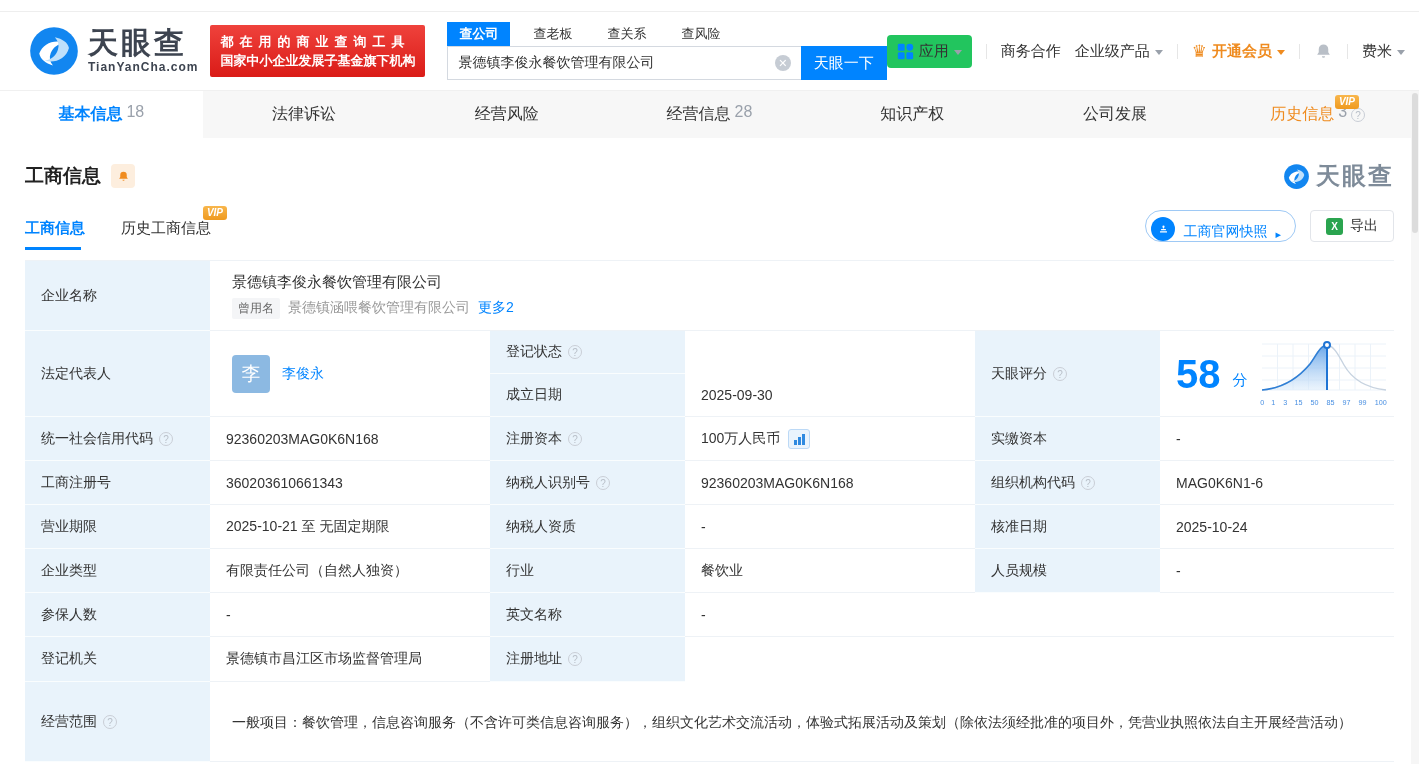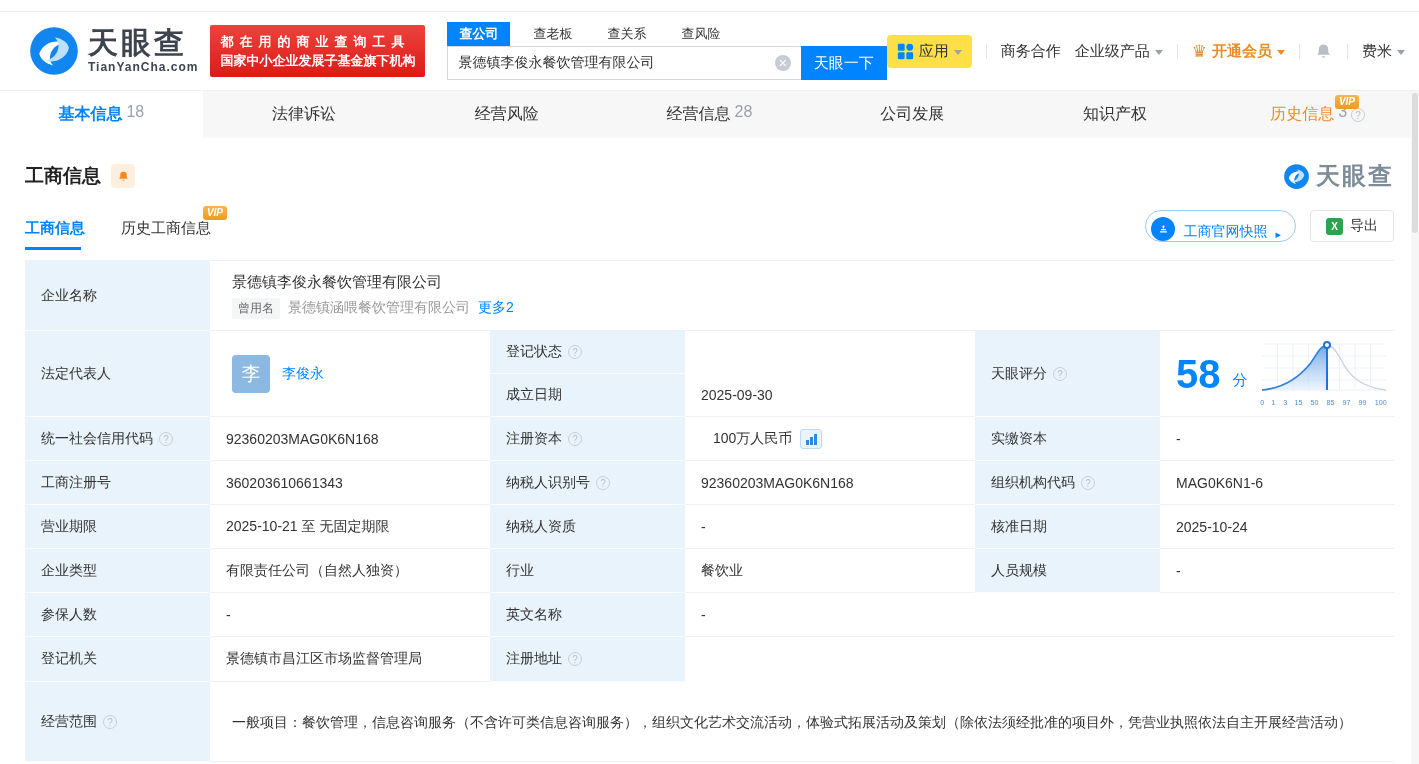--- a/index.html
+++ b/index.html
@@ -23,21 +23,21 @@
   .search-input-wrap input{width:100%;height:34px;border:1px solid #d4d9e0;border-right:none;
     padding:0 34px 0 10px;font-size:14px;color:#333;outline:none;
     font-family:"Liberation Sans","DejaVu Sans",sans-serif;}
   .clear-ic{position:absolute;right:10px;top:9px;width:16px;height:16px;border-radius:50%;
     background:#c6ccd4;color:#fff;font-size:11px;line-height:16px;text-align:center;cursor:pointer;}
   .search-btn{width:86px;background:#0084ff;color:#fff;border:none;font-size:15px;cursor:pointer;
     font-family:"Liberation Sans","DejaVu Sans",sans-serif;}
   .top-nav{margin-left:auto;display:flex;align-items:center;gap:14px;font-size:15px;white-space:nowrap;}
   .nav-sep{width:1px;height:15px;background:#e6e6e6;}
   .nav-item{display:flex;align-items:center;gap:5px;color:#333;cursor:pointer;}
-  .apps-item{background:#fde047;border-radius:4px;padding:7px 10px;}
+  .apps-item{background:#22c55e;border-radius:4px;padding:7px 10px;}
   .caret{width:0;height:0;border-left:4px solid transparent;border-right:4px solid transparent;
     border-top:5px solid #9aa1ab;margin-top:2px;}
   .vip-item{color:#ef8b1f;font-weight:700;}
   .vip-item .caret{border-top-color:#ef8b1f;}
   .crown{font-size:17px;line-height:17px;}
   
   .main-tabs{display:flex;height:48px;background:#f7f7f7;border-top:1px solid #f0f0f0;}
   .main-tab{flex:1;display:flex;align-items:center;justify-content:center;font-size:16px;
     color:#333;cursor:pointer;position:relative;gap:4px;}
   .main-tab.active{background:#fff;color:#0084ff;font-weight:700;}
@@ -85,21 +85,21 @@
   .co-name{font-size:15px;color:#333;font-weight:400;}
   .former-line{display:flex;align-items:center;gap:8px;font-size:14px;}
   .former-badge{background:#f4f5f7;color:#666;font-size:12px;padding:2px 6px;border-radius:2px;}
   .former-name{color:#999;}
   a.blue{color:#0084ff;text-decoration:none;cursor:pointer;}
   .legal-cell{gap:12px;padding-left:22px;}
   .avatar{width:38px;height:38px;border-radius:4px;background:#8cb9e2;color:#fff;font-size:19px;
     display:flex;align-items:center;justify-content:center;flex:none;}
   .status-badge{background:#f3fbf2;border:1px solid #b5e2b0;color:#3db03a;font-size:14px;
     padding:2px 9px;border-radius:3px;}
-  .cap-wrap{display:flex;align-items:center;gap:8px;margin-left:12px;}
+  .cap-wrap{display:flex;align-items:center;gap:8px;}
   .trend-ic{width:22px;height:20px;border:1px solid #bcd9f6;border-radius:3px;background:#eaf4fd;
     display:flex;align-items:flex-end;justify-content:center;gap:1px;padding:3px 4px;cursor:pointer;}
   .trend-ic i{display:block;width:3px;background:#2f8ae0;}
   .score-cell{gap:12px;padding:0 10px 0 16px;}
   .score-num{font-size:40px;font-weight:700;color:#0084ff;line-height:40px;}
   .score-unit{font-size:15px;color:#0084ff;margin-top:14px;}
   .curve-box{width:130px;}
   .axis-labels{display:flex;justify-content:space-between;width:128px;margin-top:1px;}
   .axis-labels span{font-size:8px;color:#4a90e2;transform:scale(.9);}
   .scope-cell{align-items:center;line-height:26px;padding:12px 22px;}
@@ -191,24 +191,24 @@
     <span>法律诉讼</span>
   </div>
   <div class="main-tab">
     <span>经营风险</span>
   </div>
   <div class="main-tab">
     <span>经营信息</span>
     <span class="tab-count">28</span>
   </div>
   <div class="main-tab">
+    <span>知识产权</span>
+  </div>
+  <div class="main-tab">
     <span>公司发展</span>
-  </div>
-  <div class="main-tab">
-    <span>知识产权</span>
   </div>
   <div class="main-tab vip-tab">
     <span class="vip-badge">VIP</span>
     <span>历史信息</span>
     <span class="tab-count">3</span>
     <span class="help-ic">?</span>
   </div>
 </div>
 
 <div class="content">

